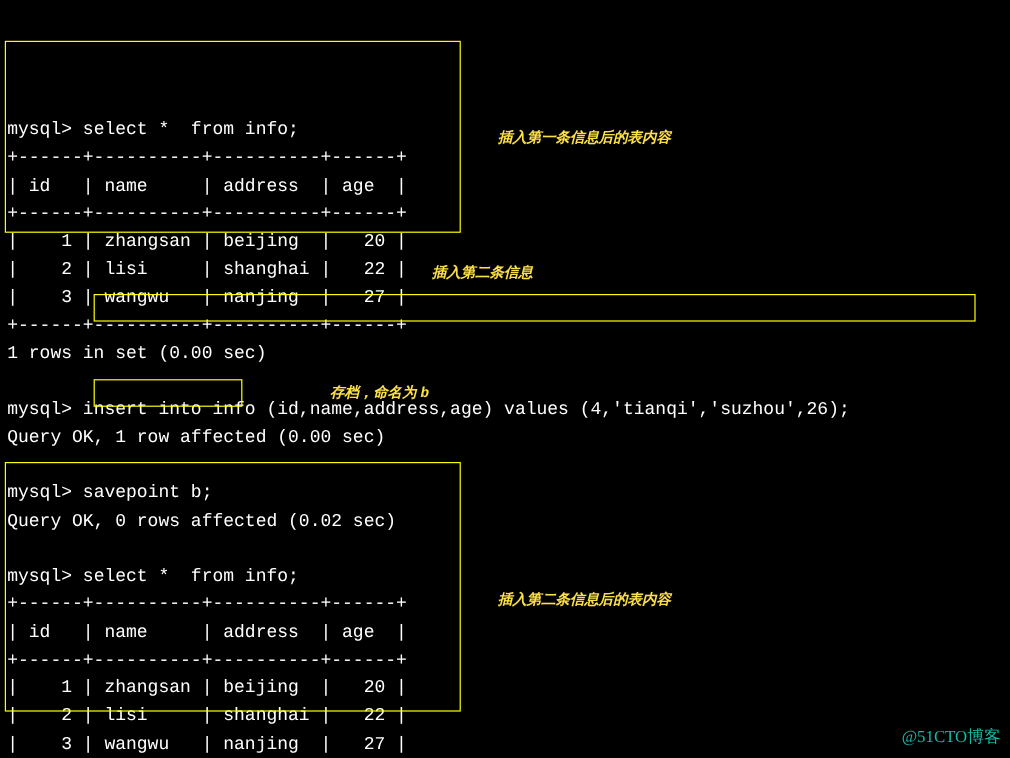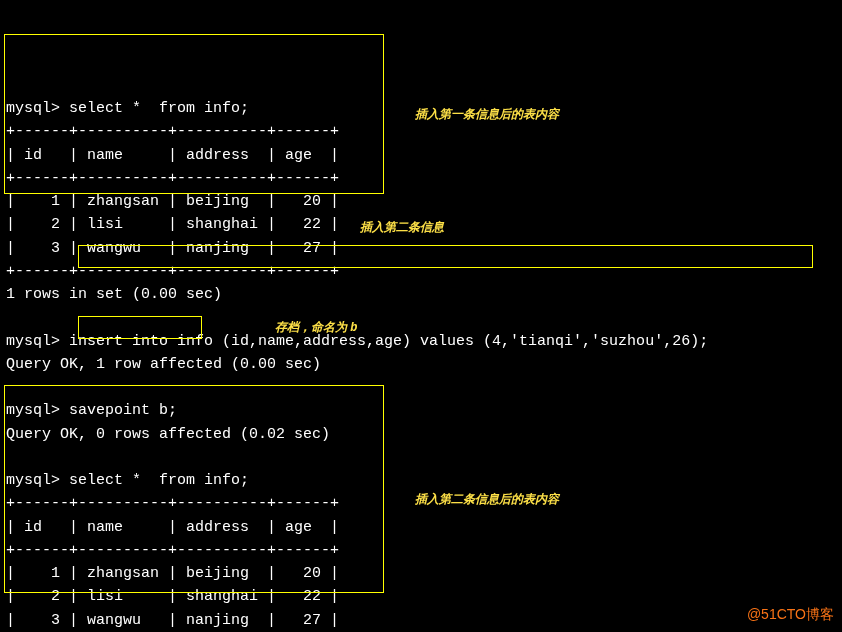--- a/index.html
+++ b/index.html
@@ -59,22 +59,22 @@
       left: 4px;
       top: 385px;
       width: 380px;
       height: 208px;
       pointer-events: none;
     }
     .watermark {
       position: absolute;
       right: 8px;
       bottom: 6px;
-      color: #f97316;
-      font-family: Liberation Sans, sans-serif;
+      color: #14b8a6;
+      font-family: Liberation Serif, serif;
       font-size: 14px;
       white-space: normal;
     }
   </style>
 </head>
 <body>
 
 
 
 <div><span>mysql&gt;</span> <span>select *  from info;</span>

